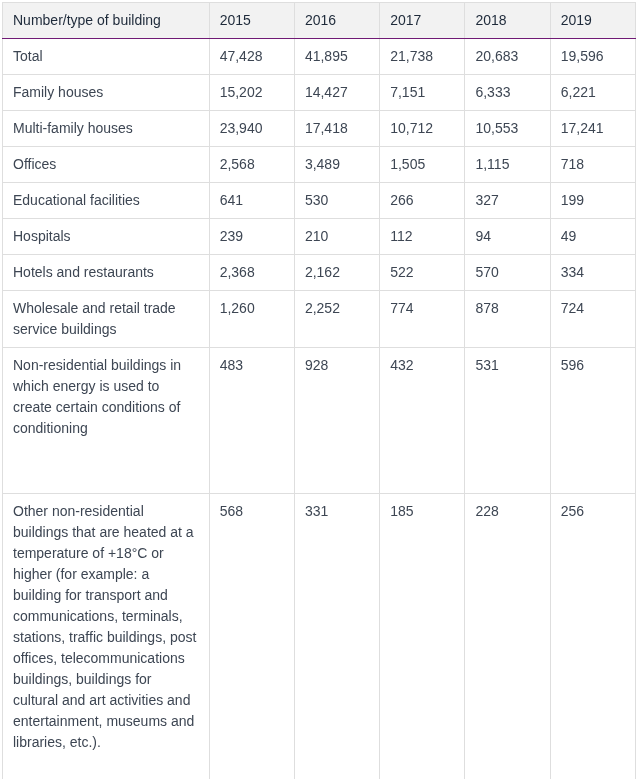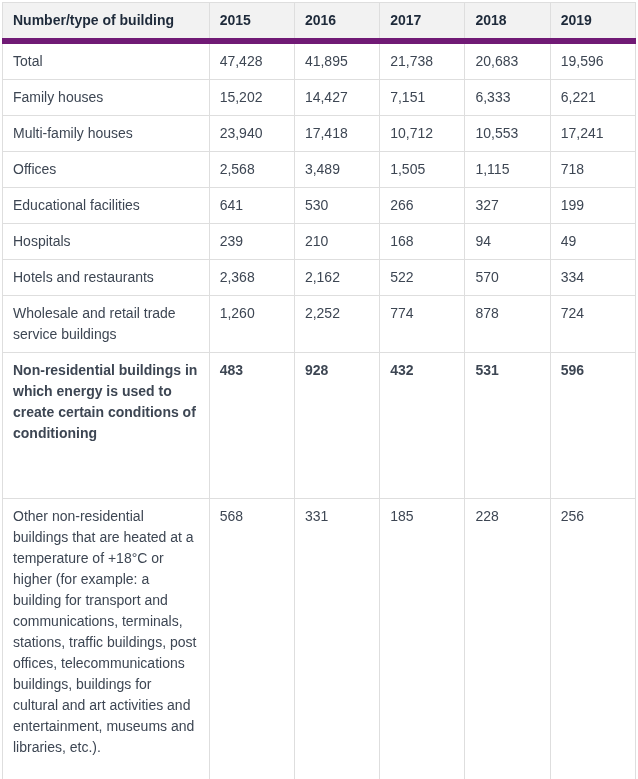--- a/index.html
+++ b/index.html
@@ -28,29 +28,29 @@
     font-size: 14px;
     line-height: 21px;
     padding: 7px 10px;
     text-align: left;
     vertical-align: top;
     word-wrap: break-word;
   }
   table.data-table thead th {
     background: #f2f2f2;
     color: #1e2a3a;
-    font-weight: bold;
-    border-bottom: 6px solid #701a75;
+    font-weight: normal;
+    border-bottom: 1px solid #701a75;
   }
   table.data-table tbody td {
     color: #3d4653;
     background: #ffffff;
   }
   
-  tr.tall-conditioning td { height: 131px; font-weight: bold; }
+  tr.tall-conditioning td { height: 131px; }
   tr.tall-other td { height: 279px; }
 </style>
 </head>
 <body>
 
 <div class="page">
   <table class="data-table">
     <colgroup>
       <col class="c-label">
       <col class="c-year">
@@ -107,21 +107,21 @@
         <td>641</td>
         <td>530</td>
         <td>266</td>
         <td>327</td>
         <td>199</td>
       </tr>
       <tr>
         <td>Hospitals</td>
         <td>239</td>
         <td>210</td>
-        <td>168</td>
+        <td>112</td>
         <td>94</td>
         <td>49</td>
       </tr>
       <tr>
         <td>Hotels and restaurants</td>
         <td>2,368</td>
         <td>2,162</td>
         <td>522</td>
         <td>570</td>
         <td>334</td>

